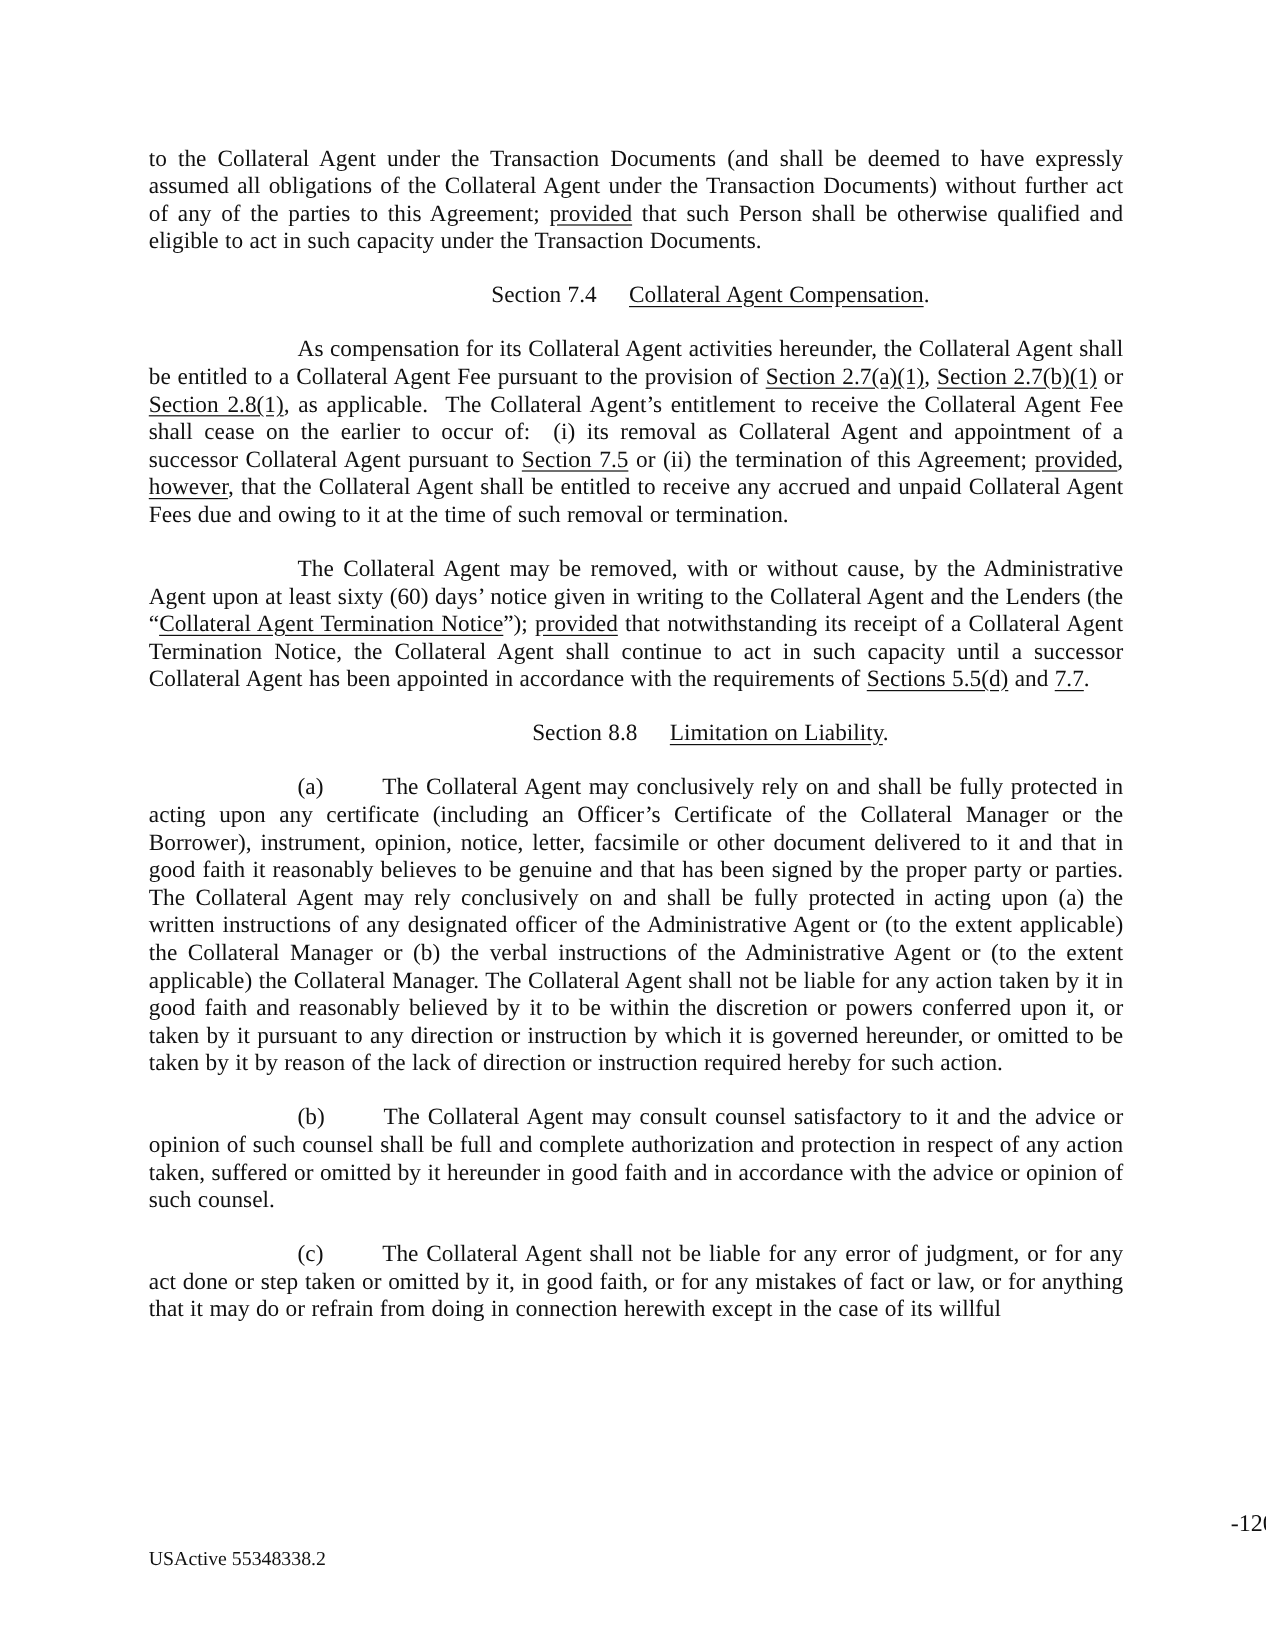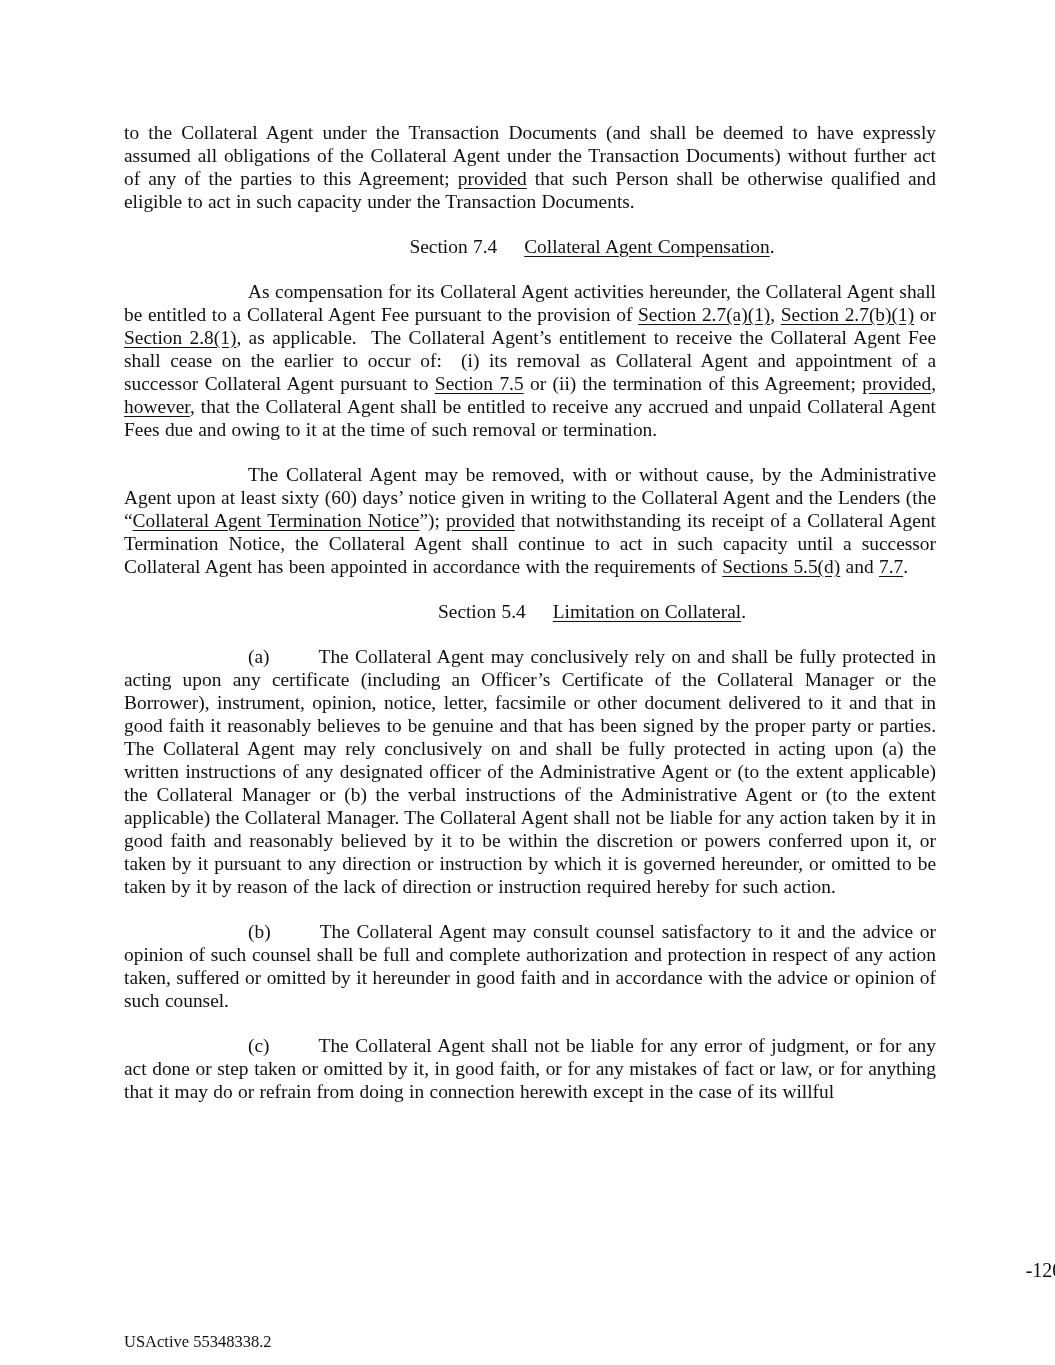--- a/index.html
+++ b/index.html
@@ -53,32 +53,31 @@
     left: 0;
     width: 100%;
     text-align: right;
     font-size: 20px;
   }
   .doc-footer {
     position: absolute;
     top: 1287px;
     left: 124px;
     font-size: 16.5px;
-    margin-top: 43px;
   }
 </style>
 </head>
 <body>
 
 <div class="page">
   <div class="doc-body">
       <p class="body no-indent"><span>to the Collateral Agent under the Transaction Documents (and shall be deemed to have expressly assumed all obligations of the Collateral Agent under the Transaction Documents) without further act of any of the parties to this Agreement; </span><span class="u">provided</span><span> that such Person shall be otherwise qualified and eligible to act in such capacity under the Transaction Documents.</span></p>
       <p class="heading"><span>Section 7.4</span><span class="tab" style="width: 27px;"></span><span class="u">Collateral Agent Compensation</span><span>.</span></p>
       <p class="body"><span>As compensation for its Collateral Agent activities hereunder, the Collateral Agent shall be entitled to a Collateral Agent Fee pursuant to the provision of </span><span class="u">Section 2.7(a)(1)</span><span>, </span><span class="u">Section 2.7(b)(1)</span><span> or </span><span class="u">Section 2.8(1)</span><span>, as applicable.  The Collateral Agent’s entitlement to receive the Collateral Agent Fee shall cease on the earlier to occur of:  (i) its removal as Collateral Agent and appointment of a successor Collateral Agent pursuant to </span><span class="u">Section 7.5</span><span> or (ii) the termination of this Agreement; </span><span class="u">provided</span><span>, </span><span class="u">however</span><span>, that the Collateral Agent shall be entitled to receive any accrued and unpaid Collateral Agent Fees due and owing to it at the time of such removal or termination.</span></p>
       <p class="body"><span>The Collateral Agent may be removed, with or without cause, by the Administrative Agent upon at least sixty (60) days’ notice given in writing to the Collateral Agent and the Lenders (the “</span><span class="u">Collateral Agent Termination Notice</span><span>”); </span><span class="u">provided</span><span> that notwithstanding its receipt of a Collateral Agent Termination Notice, the Collateral Agent shall continue to act in such capacity until a successor Collateral Agent has been appointed in accordance with the requirements of </span><span class="u">Sections 5.5(d)</span><span> and </span><span class="u">7.7</span><span>.</span></p>
-      <p class="heading"><span>Section 5.4</span><span class="tab" style="width: 27px;"></span><span class="u">Limitation on Collateral</span><span>.</span></p>
+      <p class="heading"><span>Section 8.8</span><span class="tab" style="width: 27px;"></span><span class="u">Limitation on Liability</span><span>.</span></p>
       <p class="body"><span>(a)</span><span class="tab" style="width: 49px;"></span><span>The Collateral Agent may conclusively rely on and shall be fully protected in acting upon any certificate (including an Officer’s Certificate of the Collateral Manager or the Borrower), instrument, opinion, notice, letter, facsimile or other document delivered to it and that in good faith it reasonably believes to be genuine and that has been signed by the proper party or parties.  The Collateral Agent may rely conclusively on and shall be fully protected in acting upon (a) the written instructions of any designated officer of the Administrative Agent or (to the extent applicable) the Collateral Manager or (b) the verbal instructions of the Administrative Agent or (to the extent applicable) the Collateral Manager. The Collateral Agent shall not be liable for any action taken by it in good faith and reasonably believed by it to be within the discretion or powers conferred upon it, or taken by it pursuant to any direction or instruction by which it is governed hereunder, or omitted to be taken by it by reason of the lack of direction or instruction required hereby for such action.</span></p>
       <p class="body"><span>(b)</span><span class="tab" style="width: 49px;"></span><span>The Collateral Agent may consult counsel satisfactory to it and the advice or opinion of such counsel shall be full and complete authorization and protection in respect of any action taken, suffered or omitted by it hereunder in good faith and in accordance with the advice or opinion of such counsel.</span></p>
       <p class="body"><span>(c)</span><span class="tab" style="width: 49px;"></span><span>The Collateral Agent shall not be liable for any error of judgment, or for any act done or step taken or omitted by it, in good faith, or for any mistakes of fact or law, or for anything that it may do or refrain from doing in connection herewith except in the case of its willful</span></p>
     </div>
   <div class="page-number">-120-</div>
   <div class="doc-footer">USActive 55348338.2</div>
 </div>
 
 </body></html>

